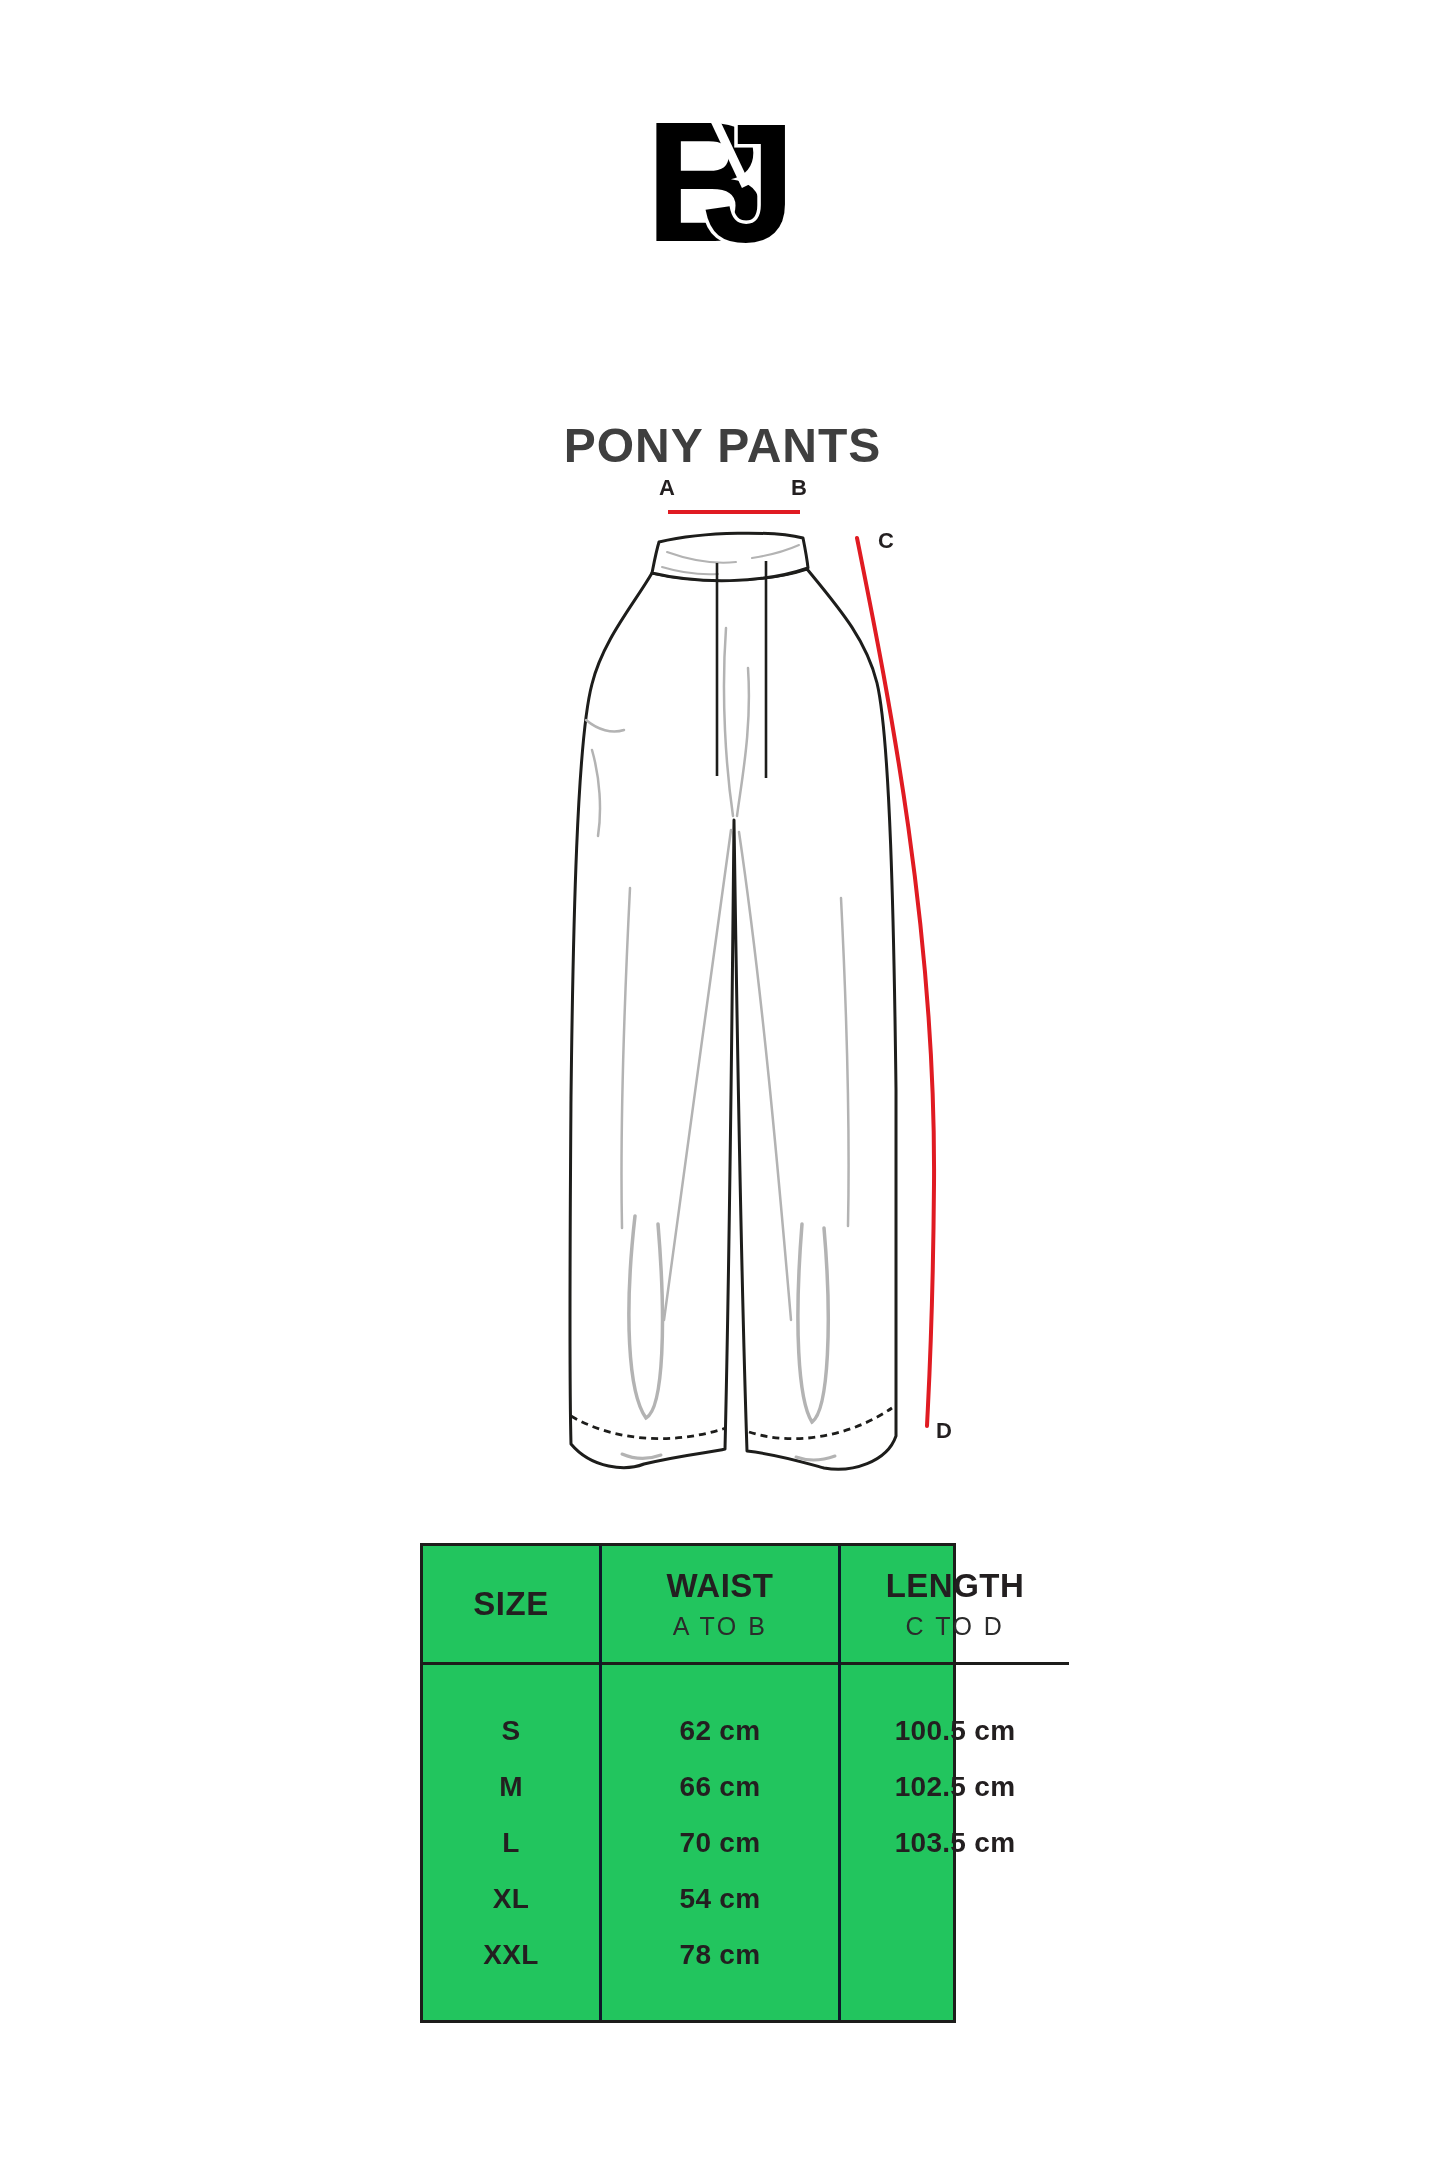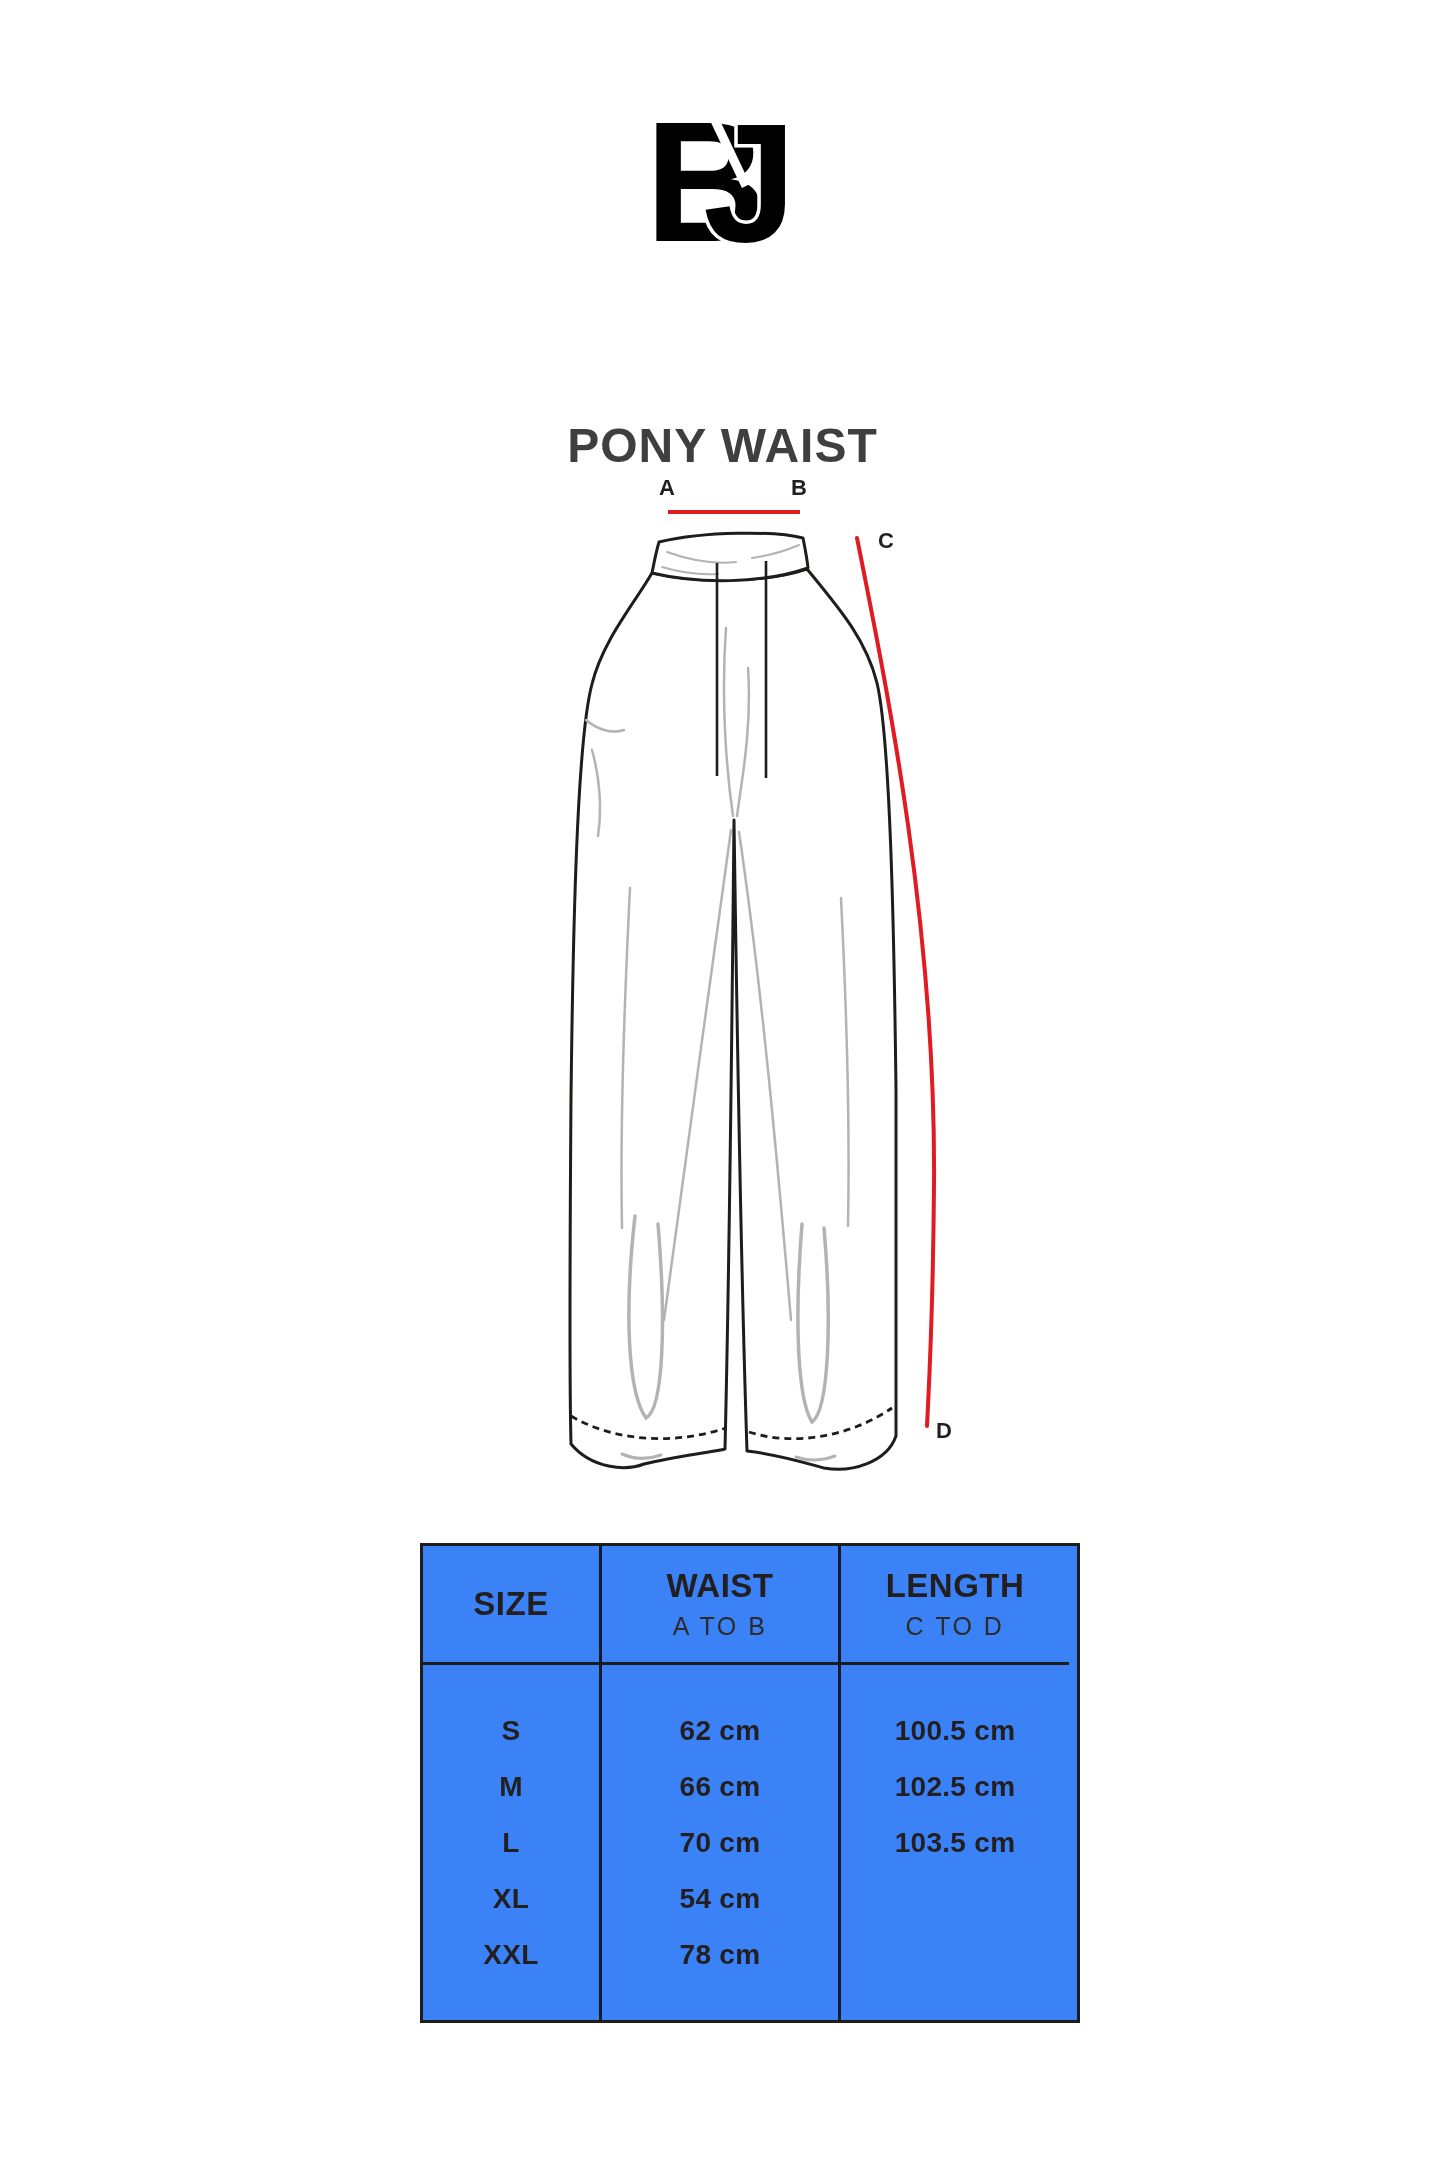--- a/index.html
+++ b/index.html
@@ -11,23 +11,23 @@
   .logo-wrap{position:absolute;top:114px;left:50%;transform:translateX(-50%);}
   
   .title{
     position:absolute;top:388px;left:0;width:100%;text-align:center;
     font-size:48px;line-height:52px;font-weight:bold;letter-spacing:1px;color:#3f3f3f;
   }
   
   .diagram{position:absolute;top:468px;left:540px;width:420px;height:1005px;}
   
   .size-table{
-    position:absolute;top:1543px;left:420px;width:660px;
+    position:absolute;top:1543px;left:420px;width:536px;
     display:grid;grid-template-columns:176px 239px 231px;
-    border:3px solid #1d1d1b;background:#3b82f6;box-sizing:border-box;
+    border:3px solid #1d1d1b;background:#22c55e;box-sizing:border-box;
   }
   .col{box-sizing:border-box;}
   .col + .col{border-left:3px solid #0f172a;}
   .col-head{
     height:116px;border-bottom:3px solid #1d1d1b;
     display:flex;flex-direction:column;align-items:center;justify-content:center;
   }
   .head-label{font-size:33px;font-weight:bold;letter-spacing:.5px;color:#231f20;}
   .head-sub{font-size:25px;font-weight:normal;letter-spacing:2.5px;margin-top:7px;color:#2b2b2b;}
   .col-body{padding:38px 0 37px 0;display:flex;flex-direction:column;}
@@ -42,21 +42,21 @@
 <div class="page">
 
   <div class="logo-wrap">
     <svg width="148" height="130" viewBox="0 0 148 130">
       <text x="-4" y="127" font-family="Liberation Sans, sans-serif" font-weight="bold" font-size="170" fill="#000000">B</text>
       <line x1="62" y1="-2" x2="97" y2="72" stroke="#ffffff" stroke-width="9"></line>
       <text x="54" y="127" font-family="Liberation Sans, sans-serif" font-weight="bold" font-size="168" fill="#000000" stroke="#ffffff" stroke-width="7" style="paint-order:stroke fill">J</text>
     </svg>
   </div>
 
-  <h1 class="title">PONY WAIST</h1>
+  <h1 class="title">PONY PANTS</h1>
 
   <div class="diagram">
     <svg width="420" height="1005" viewBox="0 0 420 1005">
 
       <path d="M 112 105
                C 94 136 63 172 52 216
                C 37 272 33 460 31 630
                C 30 770 29 900 31 976
                C 52 1001 86 1003 104 996
                C 141 987 173 984 185 981

